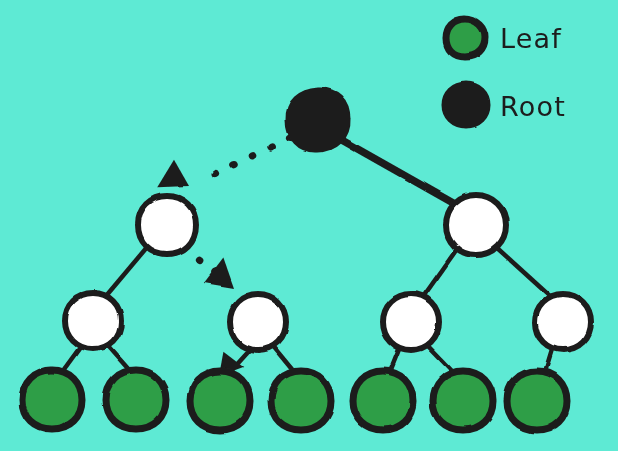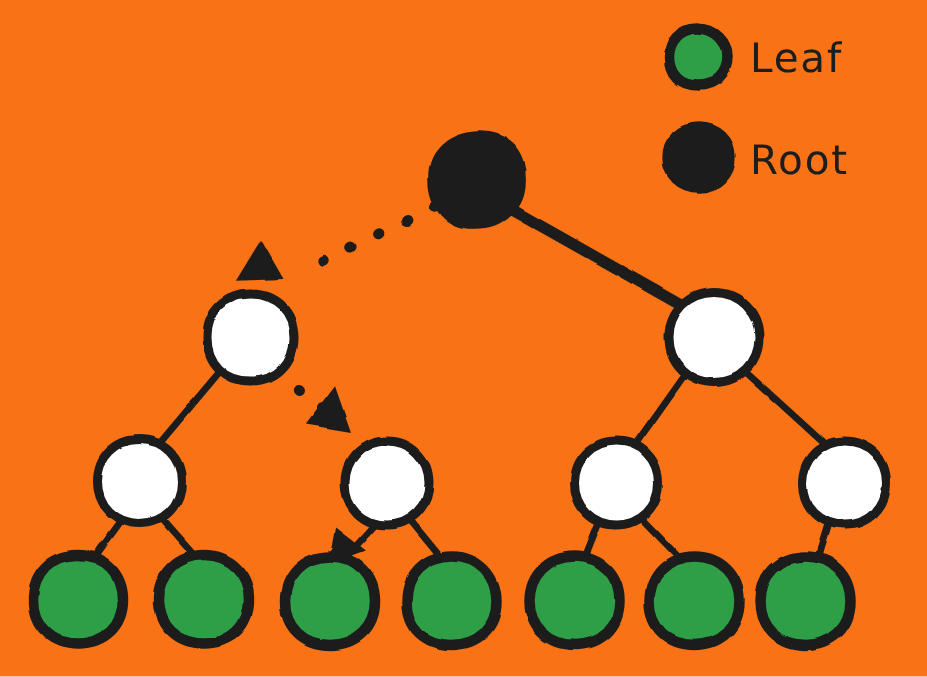--- a/index.html
+++ b/index.html
@@ -7,21 +7,21 @@
     padding: 0;
     background: #ffffff;
   }
   body {
     font-family: "DejaVu Sans", sans-serif;
   }
   #canvas-wrap {
     position: relative;
     width: 618px;
     height: 451px;
-    background: #f97316;
+    background: #5eead4;
     overflow: hidden;
   }
   svg#tree-svg {
     position: absolute;
     left: 0;
     top: 0;
     width: 618px;
     height: 451px;
     display: block;
   }

